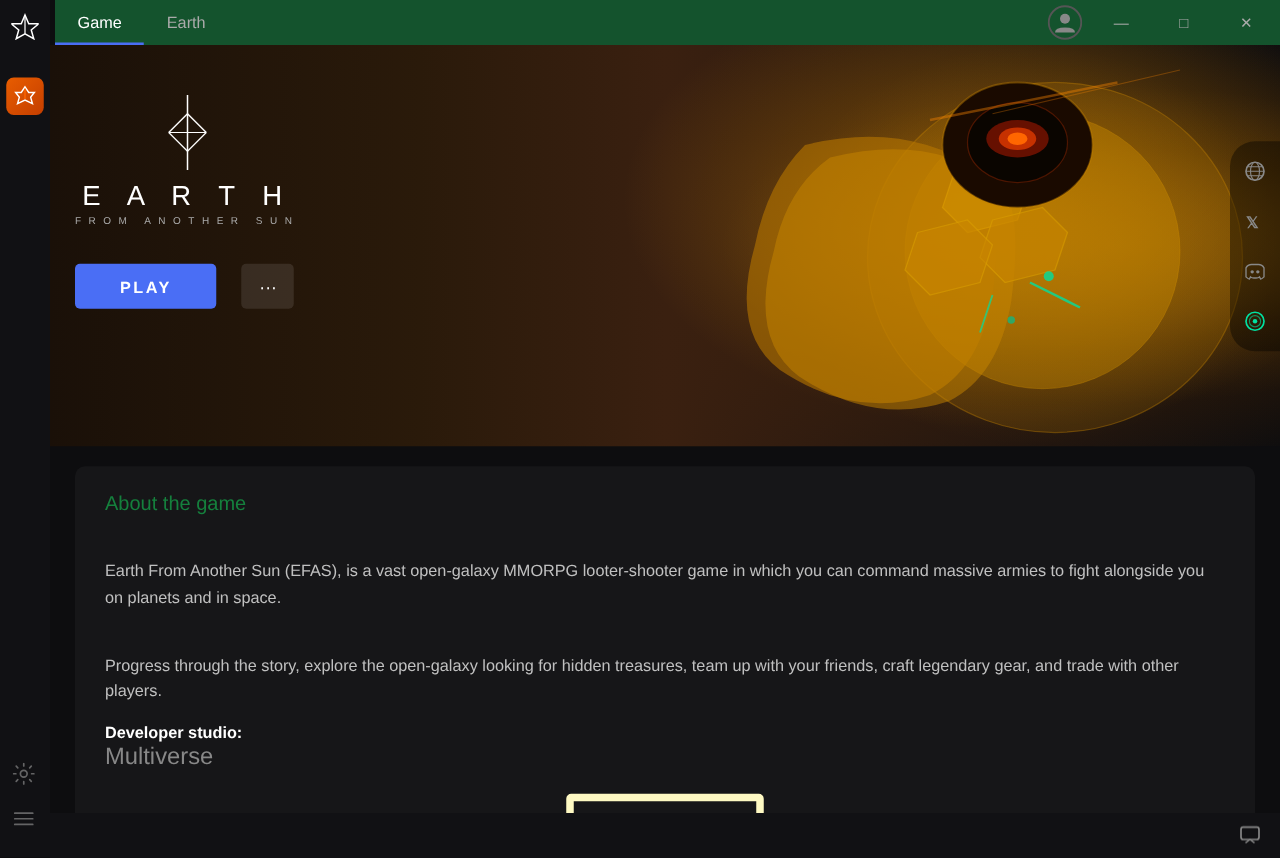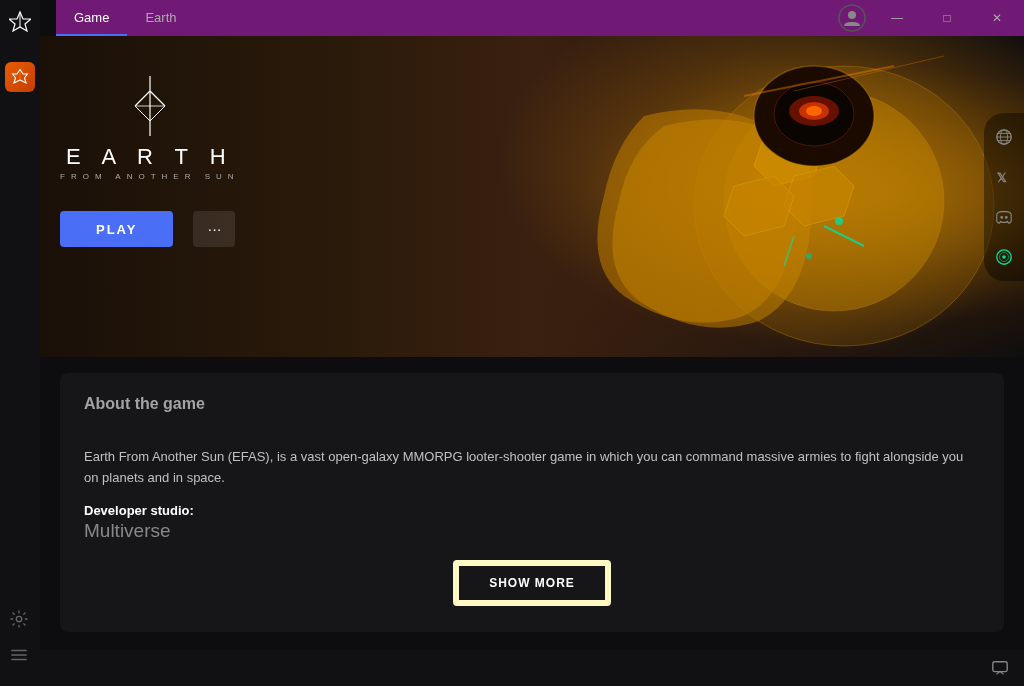--- a/index.html
+++ b/index.html
@@ -55,24 +55,24 @@
       width: 20px;
       height: 20px;
       cursor: pointer;
       opacity: 0.7;
     }
 
     
     .titlebar {
       position: absolute;
       top: 0;
-      left: 56px;
+      left: 44px;
       right: 0;
       height: 36px;
-      background: #701a75;
+      background: #14532d;
       display: flex;
       align-items: center;
       z-index: 10;
     }
     .tab {
       padding: 8px 18px;
       font-size: 13px;
       cursor: pointer;
       color: #aaa;
       border-bottom: 2px solid transparent;
@@ -232,23 +232,23 @@
 
     
     .about-section {
       margin: 16px 20px;
       background: rgba(255,255,255,0.04);
       border-radius: 8px;
       padding: 22px 24px;
     }
     .about-title {
       font-size: 16px;
-      font-weight: 700;
+      font-weight: 400;
       margin-bottom: 14px;
-      color: #a3a3a3;
+      color: #15803d;
     }
     .about-text {
       font-size: 13px;
       line-height: 1.6;
       color: #c0c0c0;
       margin-bottom: 12px;
       margin-top: 34px;
     }
     .dev-label {
       font-size: 13px;
@@ -492,20 +492,21 @@
           <circle cx="10" cy="10" r="5" stroke="#00e0a0" stroke-width="1" opacity="0.6"></circle>
           <circle cx="10" cy="10" r="2" fill="#00e0a0"></circle>
         </svg>
       </div>
     </div>
   </div>
 
   <div class="about-section">
     <div class="about-title">About the game</div>
     <div class="about-text">Earth From Another Sun (EFAS), is a vast open-galaxy MMORPG looter-shooter game in which you can command massive armies to fight alongside you on planets and in space.</div>
+    <div class="about-text">Progress through the story, explore the open-galaxy looking for hidden treasures, team up with your friends, craft legendary gear, and trade with other players.</div>
     <div class="dev-label">Developer studio:</div>
     <div class="dev-value">Multiverse</div>
     <button class="show-more-btn">SHOW MORE</button>
   </div>
 
   <div class="media-section">
     <div class="media-title">Game media</div>
     <div class="media-grid">
       <div class="media-thumb media-thumb-1">
         

